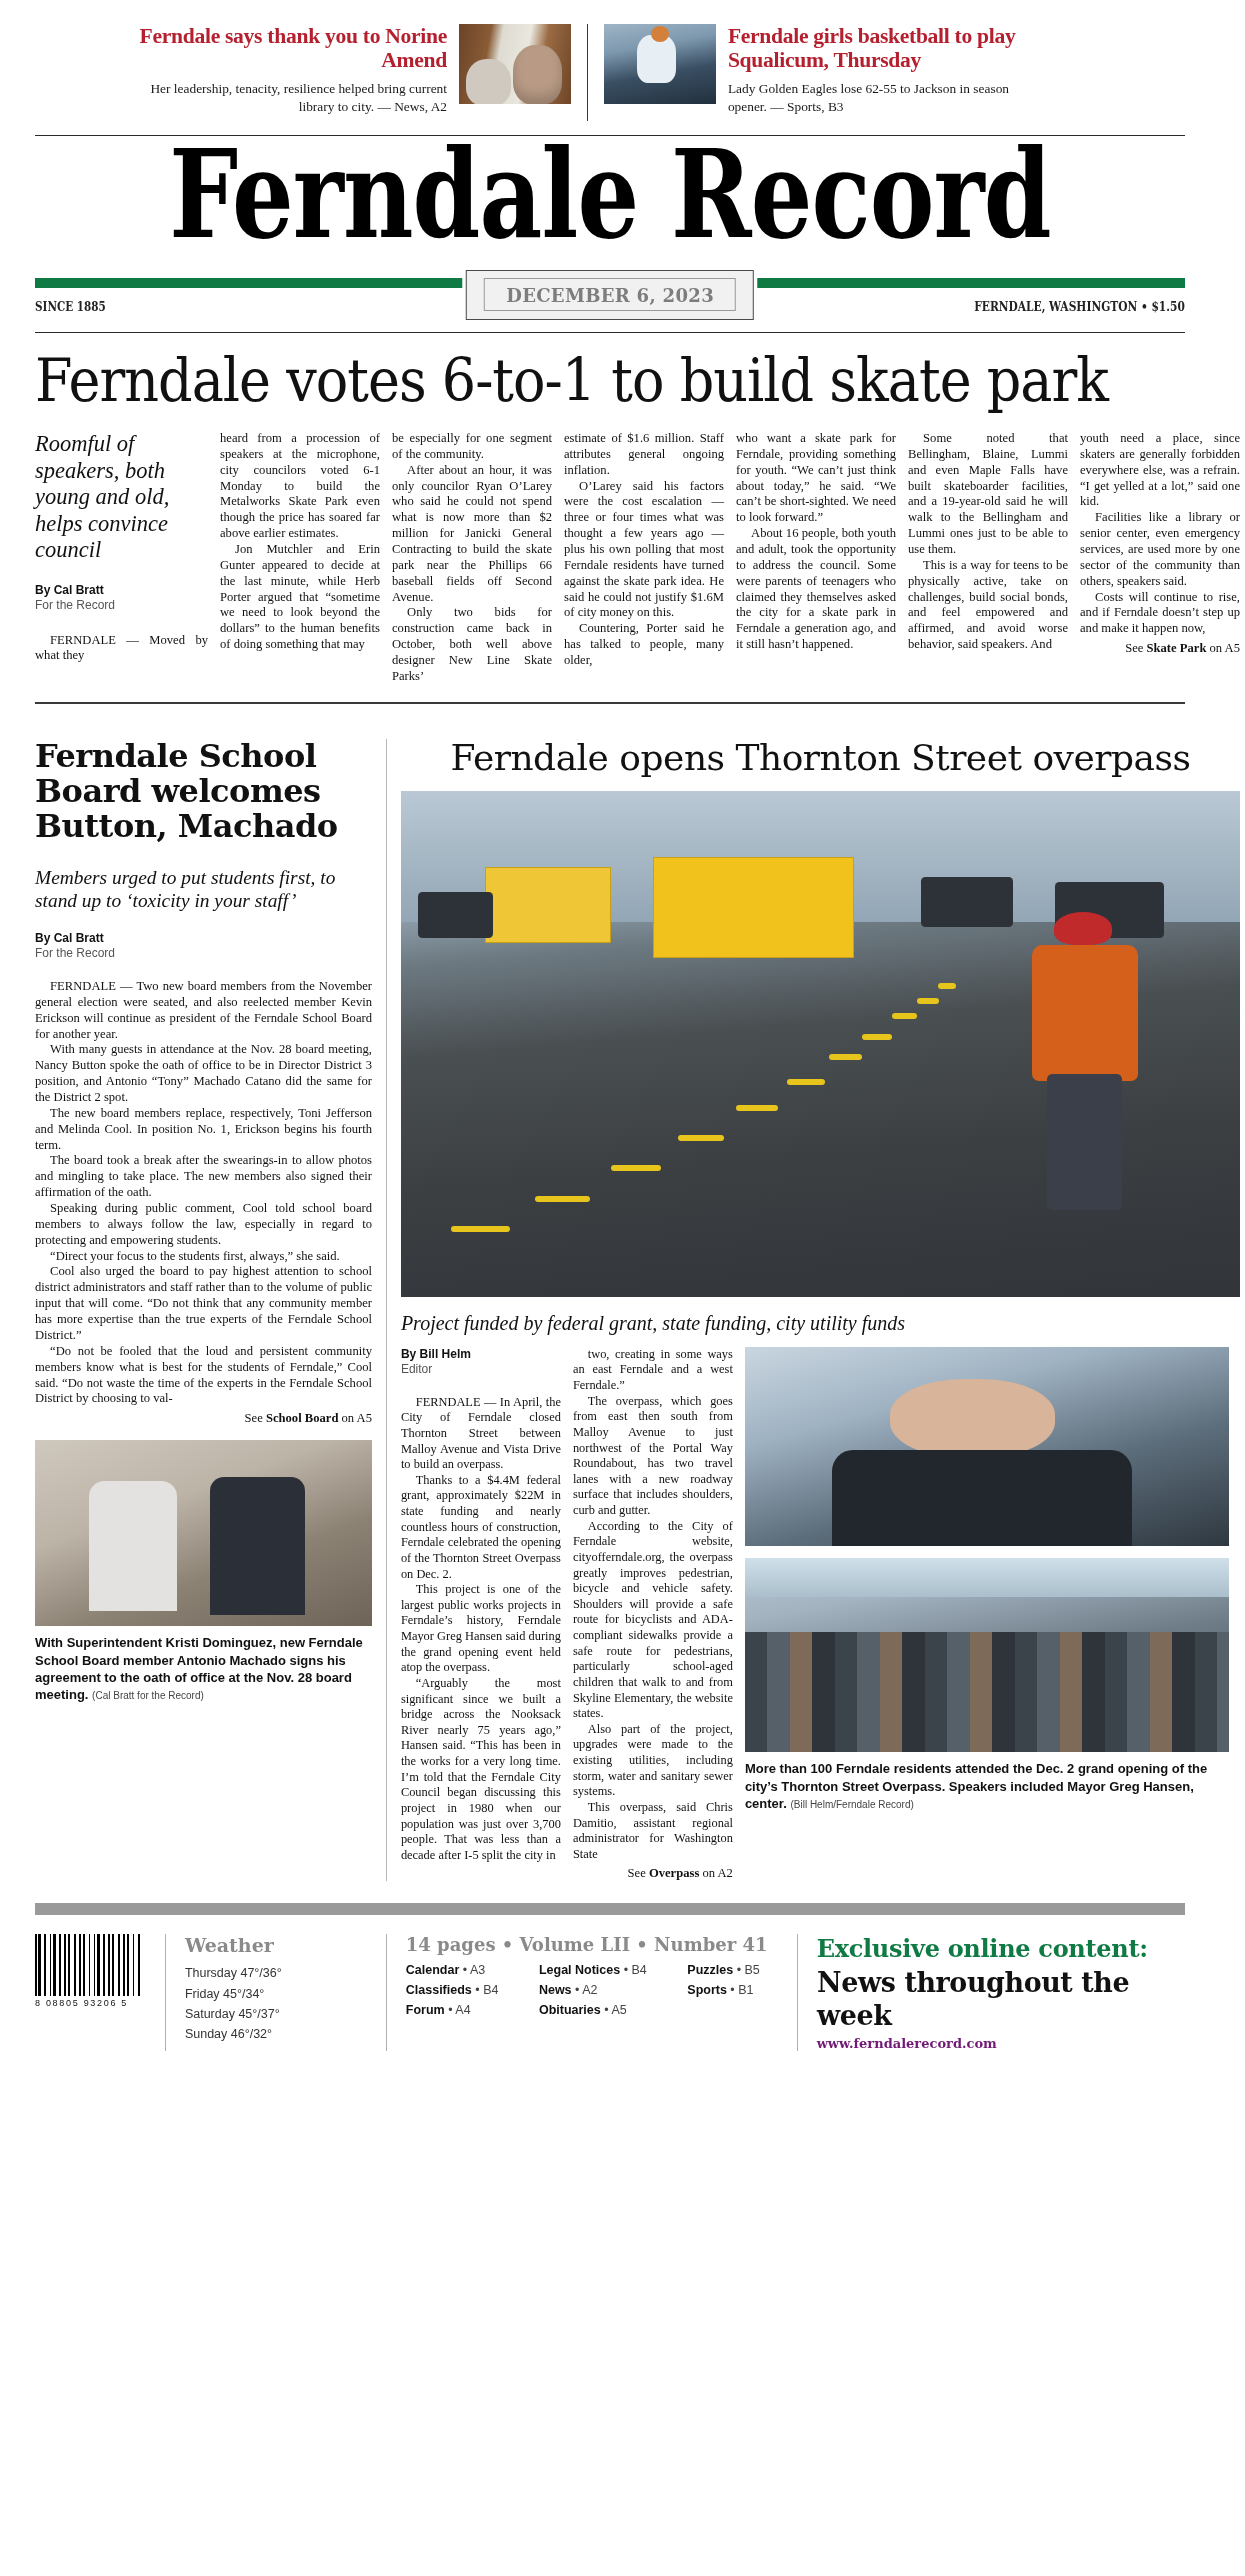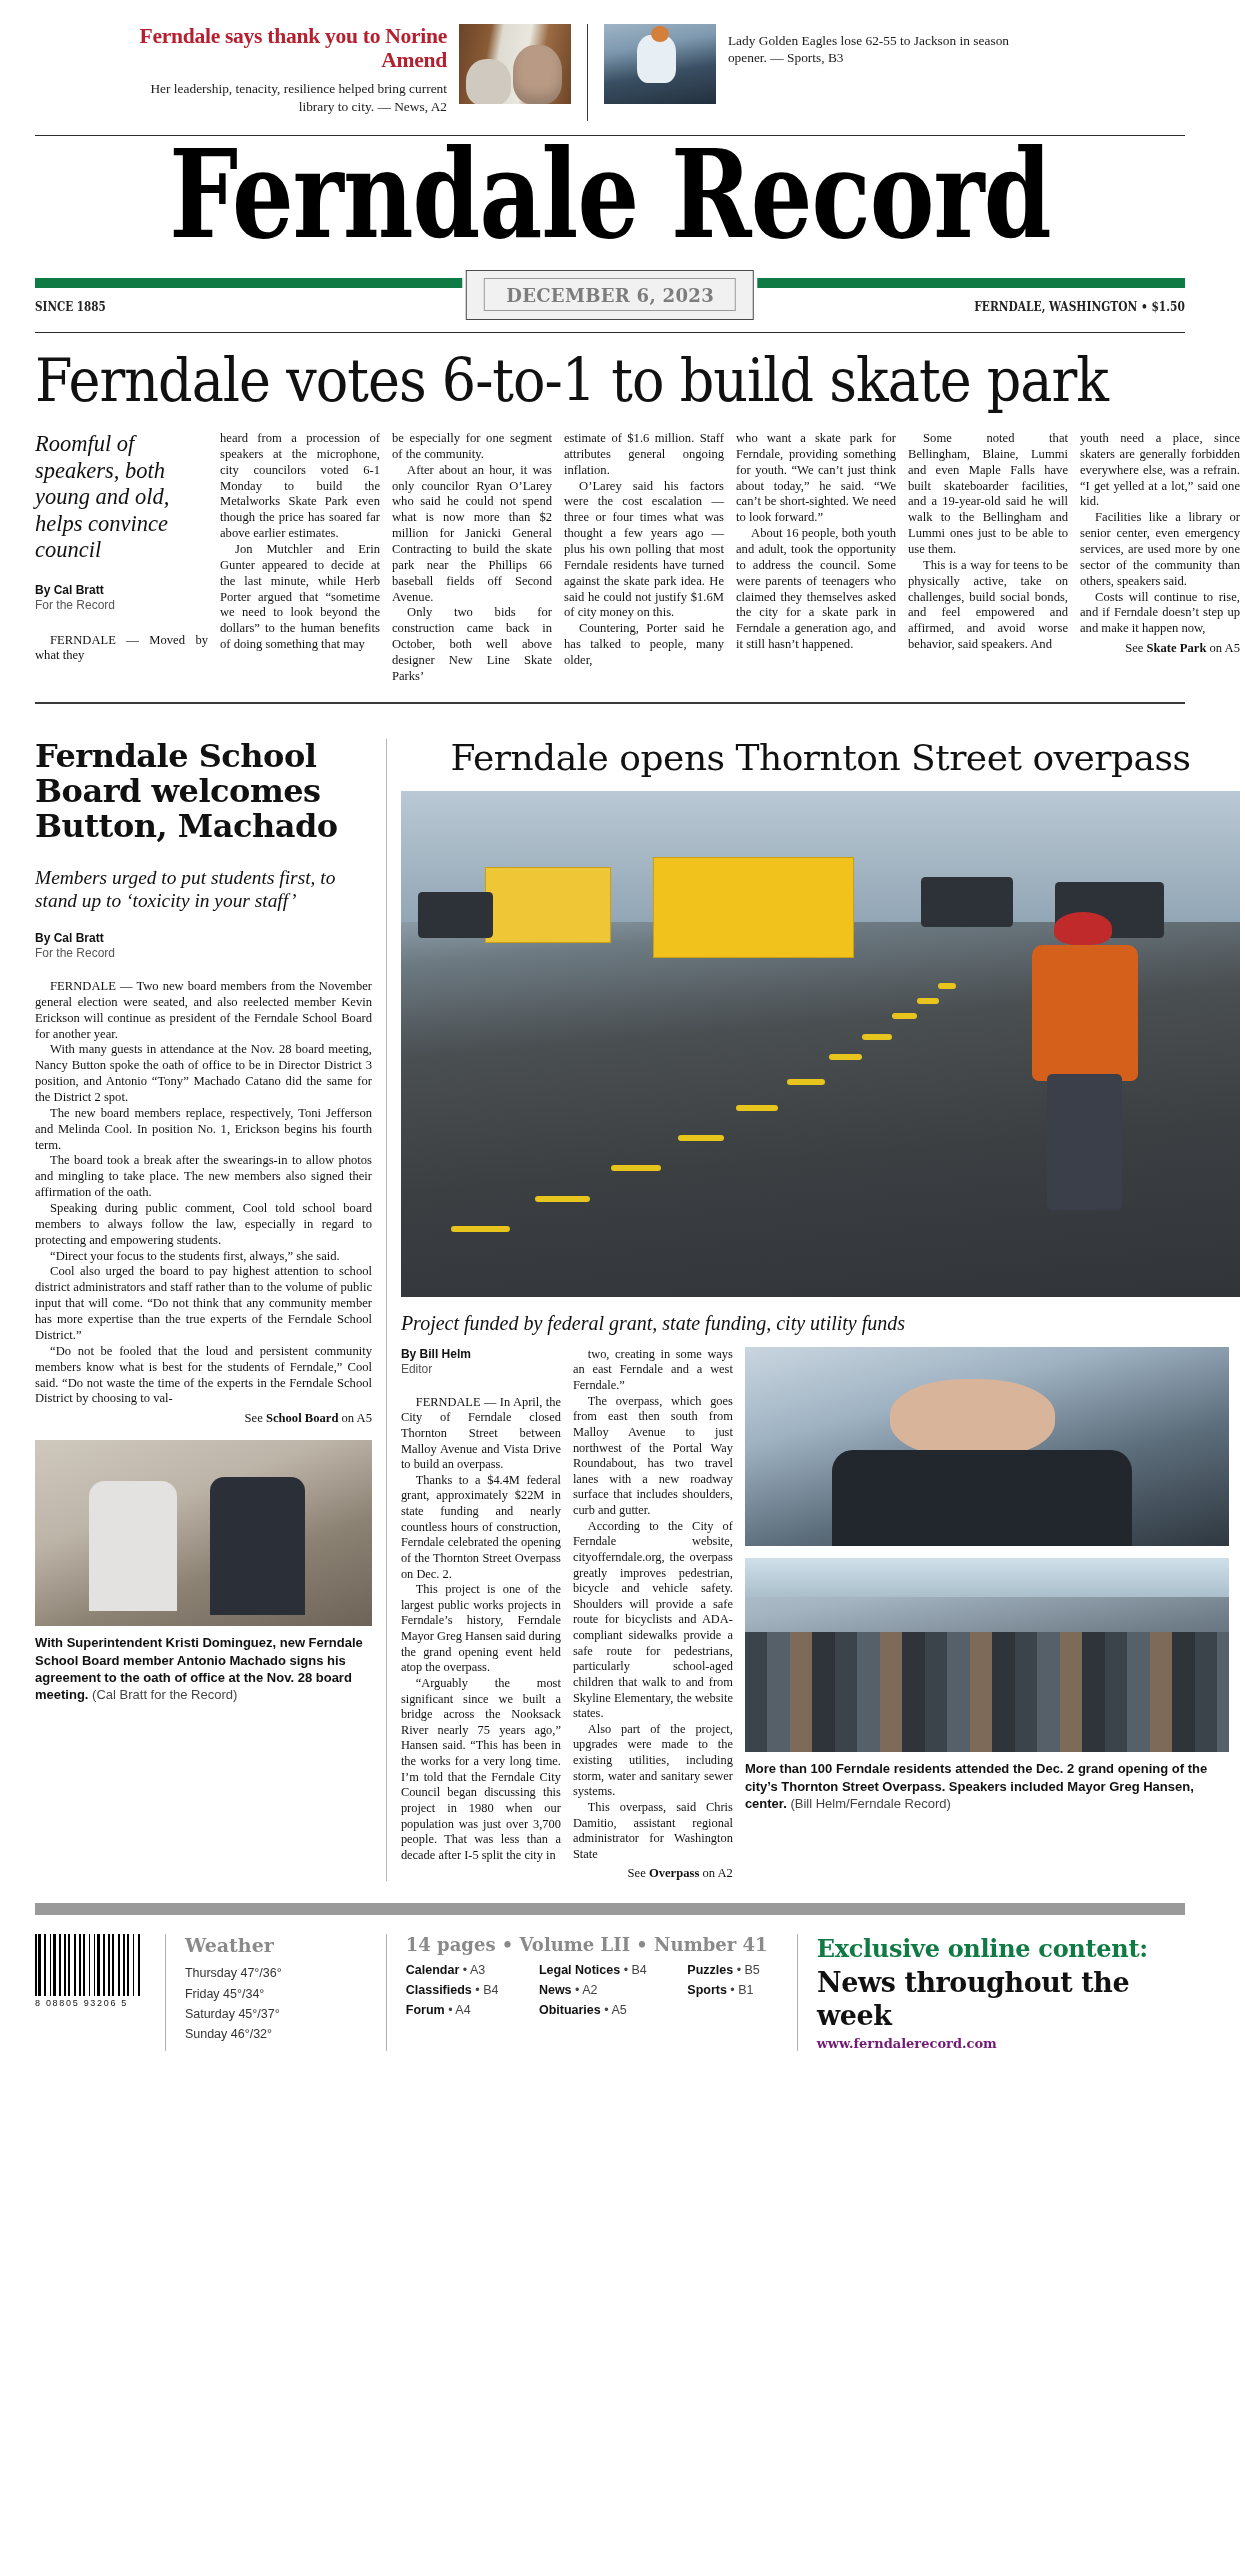--- a/index.html
+++ b/index.html
@@ -136,21 +136,21 @@
   .op-deck { font-style:italic; font-size:20px; line-height:1.2; margin:14px 0 12px; }
   .op-cols { display:flex; gap:12px; }
   .op-c { width:160px; flex-shrink:0; }
   .op-body { font-size:12.4px; line-height:1.26; text-align:justify; hyphens:auto; }
   .op-body p { margin:0; text-indent:1.2em; }
 
   .cap {
     font-family:"Liberation Sans", sans-serif; font-weight:bold; font-size:13px;
     line-height:1.33; color:#111; margin-top:8.6px;
   }
-  .cap .credit { font-weight:normal; font-size:13px; color:#444; }
+  .cap .credit { font-weight:normal; font-size:10px; color:#444; }
 
   .sb-photo { width:100%; height:186px; overflow:hidden; position:relative; background:#777; }
   .ph-board { width:100%; height:100%;
      background:linear-gradient(160deg,#cfc8bd 0%,#bdb4a8 35%,#8c8274 65%,#6d6357 100%); position:relative; }
   .ph-board::before { content:""; position:absolute; left:16%; top:22%; width:26%; height:70%;
      background:#e3e2e0; border-radius:15.6px 15.6px 0 0; }
   .ph-board::after { content:""; position:absolute; left:52%; top:20%; width:28%; height:74%;
      background:#2b3038; border-radius:14px 14px 0 0; }
 
   .ph-helm { width:100%; height:100%; position:relative;
@@ -202,20 +202,21 @@
       </div>
     </div>
 
     <div class="mid-rule"></div>
 
     <div class="teaser teaser-right">
       <div class="teaser-photo">
         <div class="ph ph-bball"></div>
       </div>
       <div class="teaser-text">
+        <div class="teaser-head">Ferndale girls basketball to play Squalicum, Thursday</div>
         <div class="teaser-sub">Lady Golden Eagles lose 62-55 to Jackson in season opener. — Sports, B3</div>
       </div>
     </div>
 
   </div>
   <div class="top-rule"></div>
 
   <div class="masthead">
     <div class="masthead-title">Ferndale Record</div>
     <div class="green-bar"></div>

